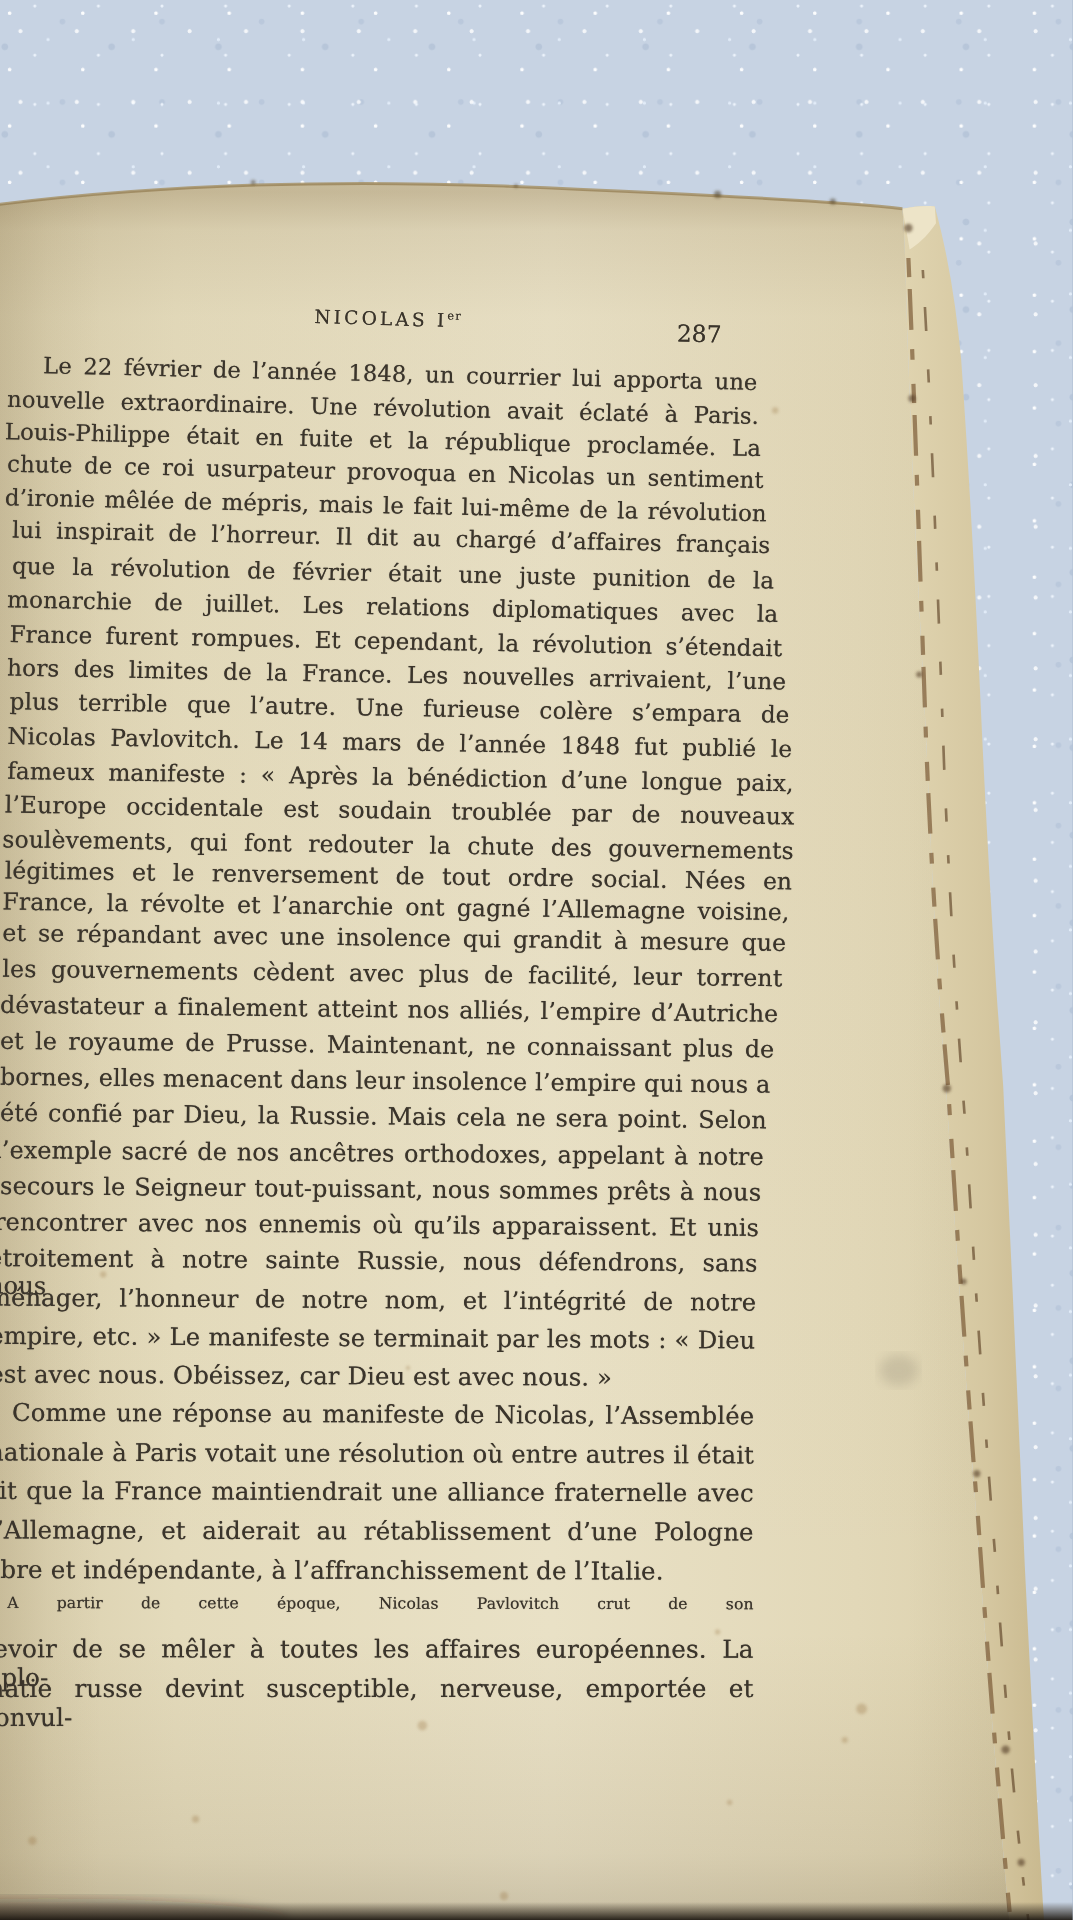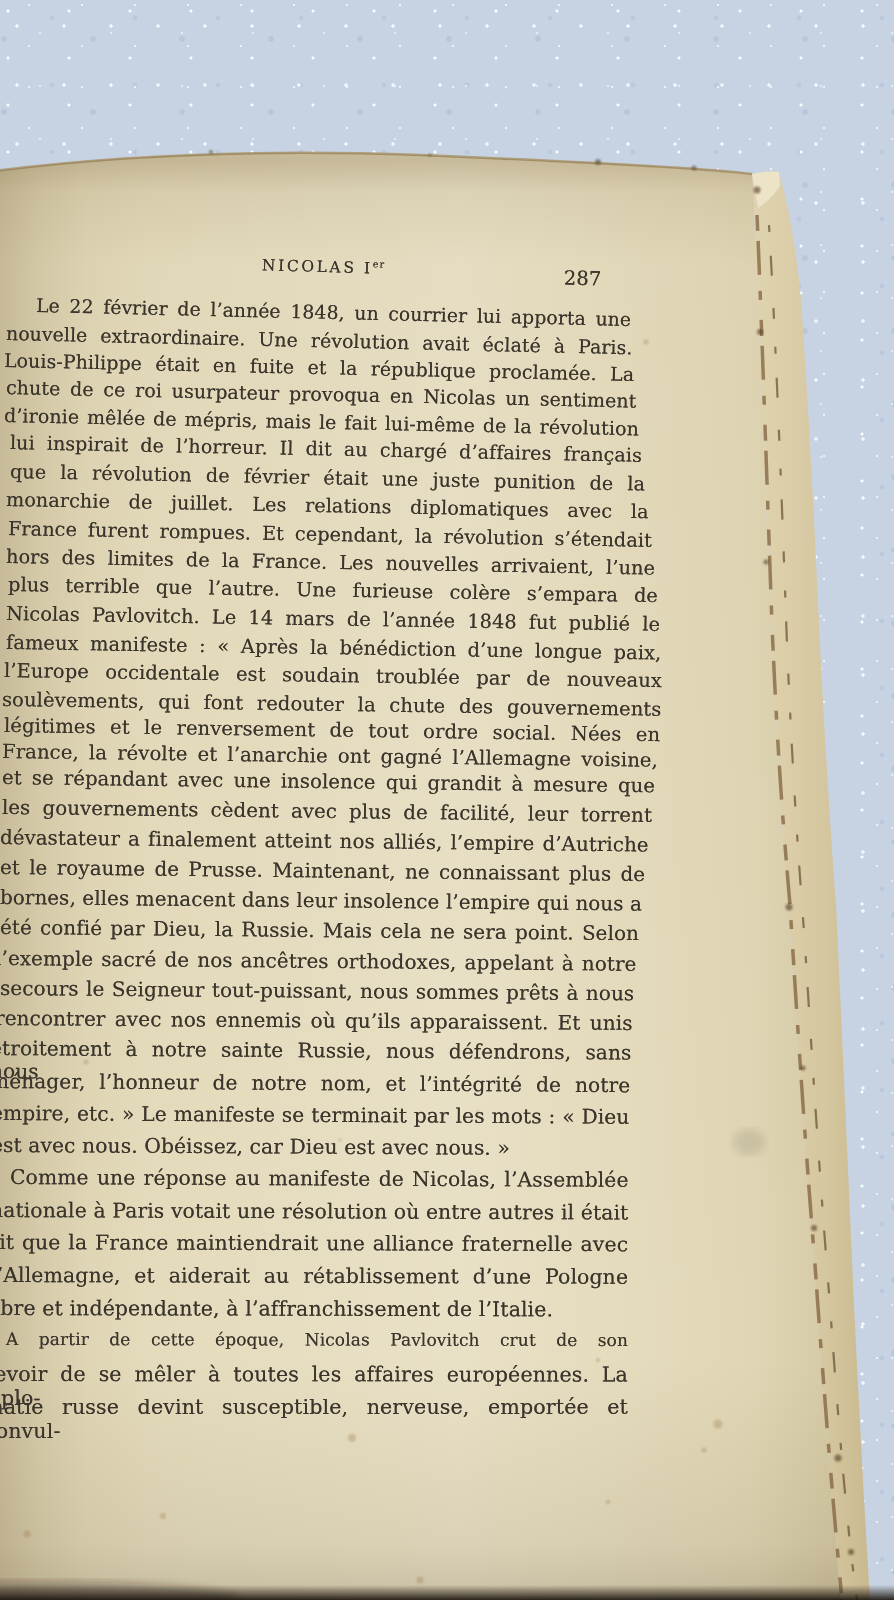--- a/index.html
+++ b/index.html
@@ -187,19 +187,19 @@
         <div class="bline" style="left: -5px; top: 1007.4px; width: 637.6px; font-size: 20.05px; transform: rotate(0.45deg);">rencontrer avec nos ennemis où qu’ils apparaissent. Et unis</div>
         <div class="bline" style="left: -10px; top: 1037.3px; width: 641.3px; font-size: 20.1px; transform: rotate(0.41deg);">étroitement à notre sainte Russie, nous défendrons, sans nous</div>
         <div class="bline" style="left: -10px; top: 1069.5px; width: 640.2px; font-size: 20.15px; transform: rotate(0.38deg);">ménager, l’honneur de notre nom, et l’intégrité de notre</div>
         <div class="bline" style="left: -9px; top: 1101.7px; width: 638.5px; font-size: 20.2px; transform: rotate(0.34deg);">empire, etc. » Le manifeste se terminait par les mots : « Dieu</div>
         <div class="bline noj" style="left: -9px; top: 1134px; width: 638px; font-size: 20.25px; transform: rotate(0.31deg);">est avec nous. Obéissez, car Dieu est avec nous. »</div>
         <div class="bline" style="left: 10px; top: 1166.2px; width: 618.6px; font-size: 20.3px; transform: rotate(0.27deg);">Comme une réponse au manifeste de Nicolas, l’Assemblée</div>
         <div class="bline" style="left: -10px; top: 1198.8px; width: 638.4px; font-size: 20.35px; transform: rotate(0.23deg);">nationale à Paris votait une résolution où entre autres il était</div>
         <div class="bline" style="left: -14px; top: 1231.4px; width: 642.2px; font-size: 20.4px; transform: rotate(0.2deg);">dit que la France maintiendrait une alliance fraternelle avec</div>
         <div class="bline" style="left: -10px; top: 1264px; width: 638.1px; font-size: 20.45px; transform: rotate(0.16deg);">l’Allemagne, et aiderait au rétablissement d’une Pologne</div>
         <div class="bline noj" style="left: -13px; top: 1297px; width: 641.1px; font-size: 20.5px; transform: rotate(0.13deg);">libre et indépendante, à l’affranchissement de l’Italie.</div>
-        <div class="bline" style="left: 6px; top: 1330px; width: 622px; font-size: 17px; transform: rotate(0.09deg);">A partir de cette époque, Nicolas Pavlovitch crut de son</div>
+        <div class="bline" style="left: 6px; top: 1330px; width: 622px; font-size: 13px; transform: rotate(0.09deg);">A partir de cette époque, Nicolas Pavlovitch crut de son</div>
         <div class="bline" style="left: -19px; top: 1362.9px; width: 647px; font-size: 20.6px; transform: rotate(0.05deg);">devoir de se mêler à toutes les affaires européennes. La diplo-</div>
         <div class="bline" style="left: -16px; top: 1395.9px; width: 644px; font-size: 20.65px; transform: rotate(0.02deg);">matie russe devint susceptible, nerveuse, emportée et convul-</div>
       </div>
   </div>
 
 </div>
 
 </body></html>

